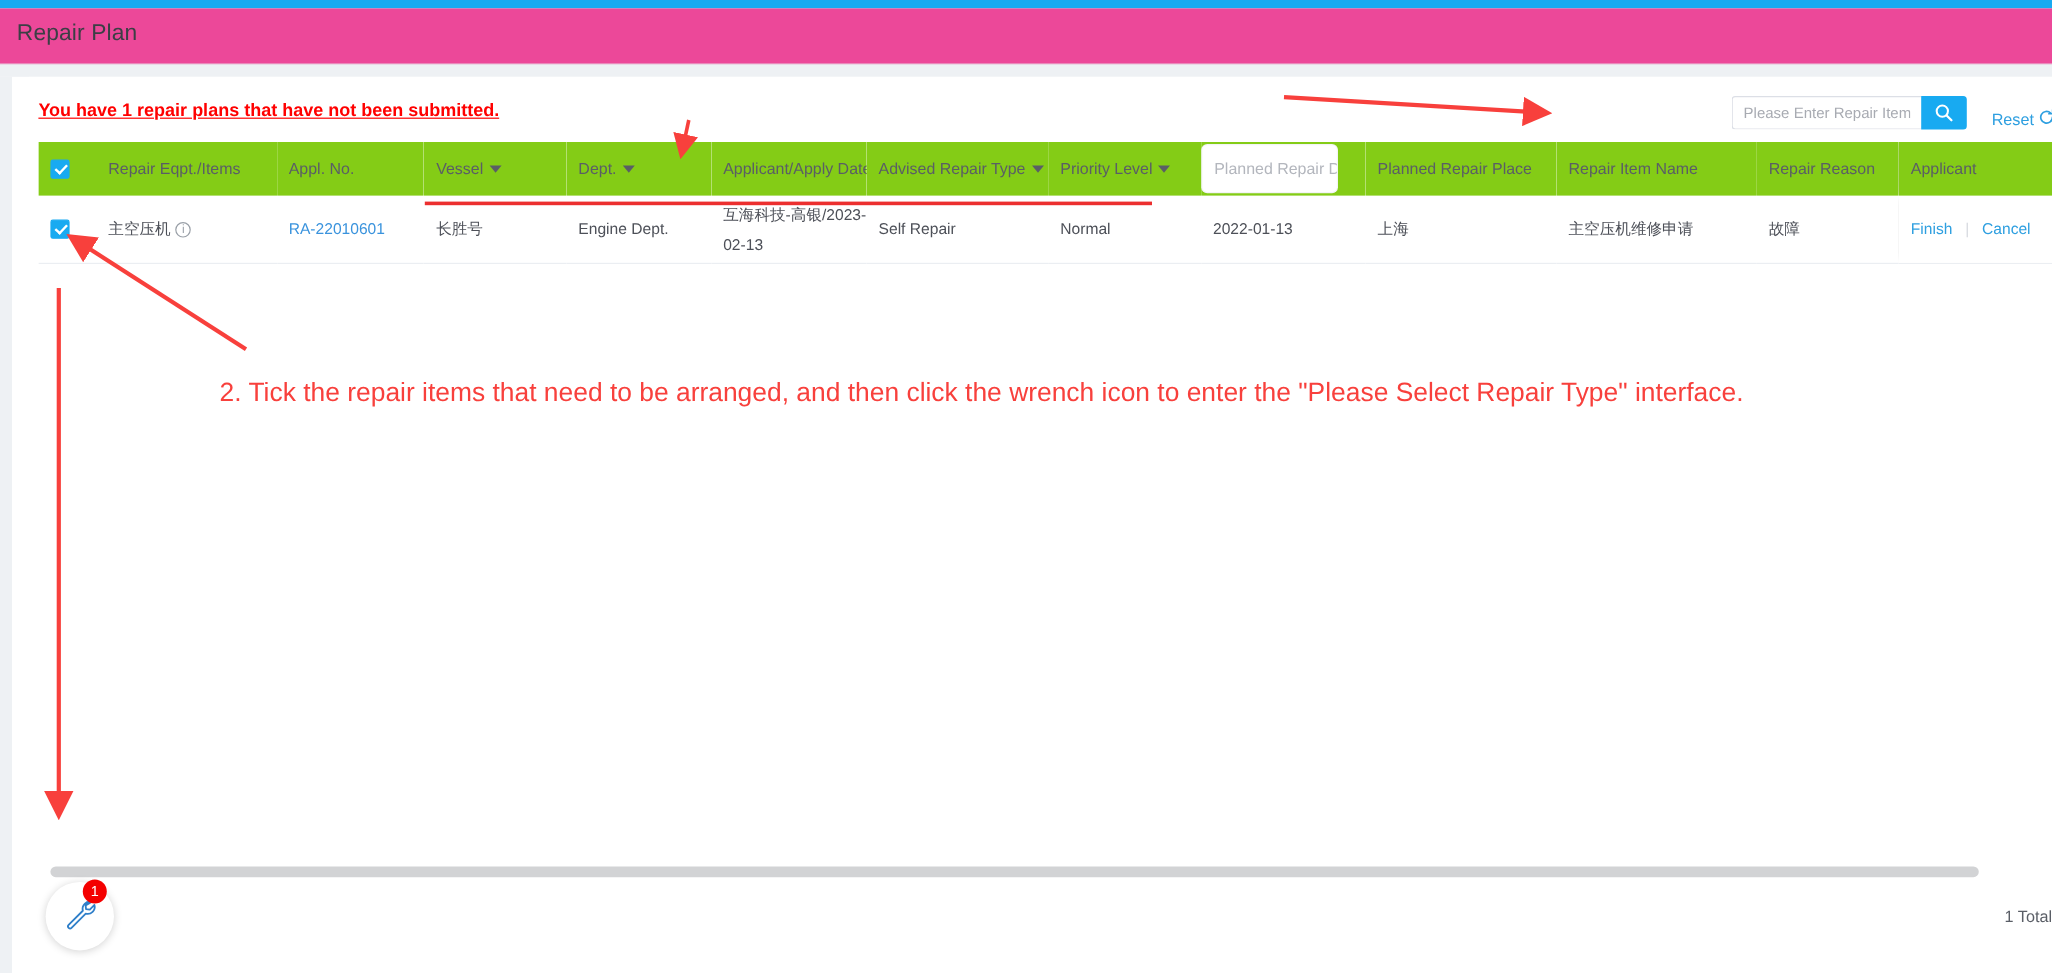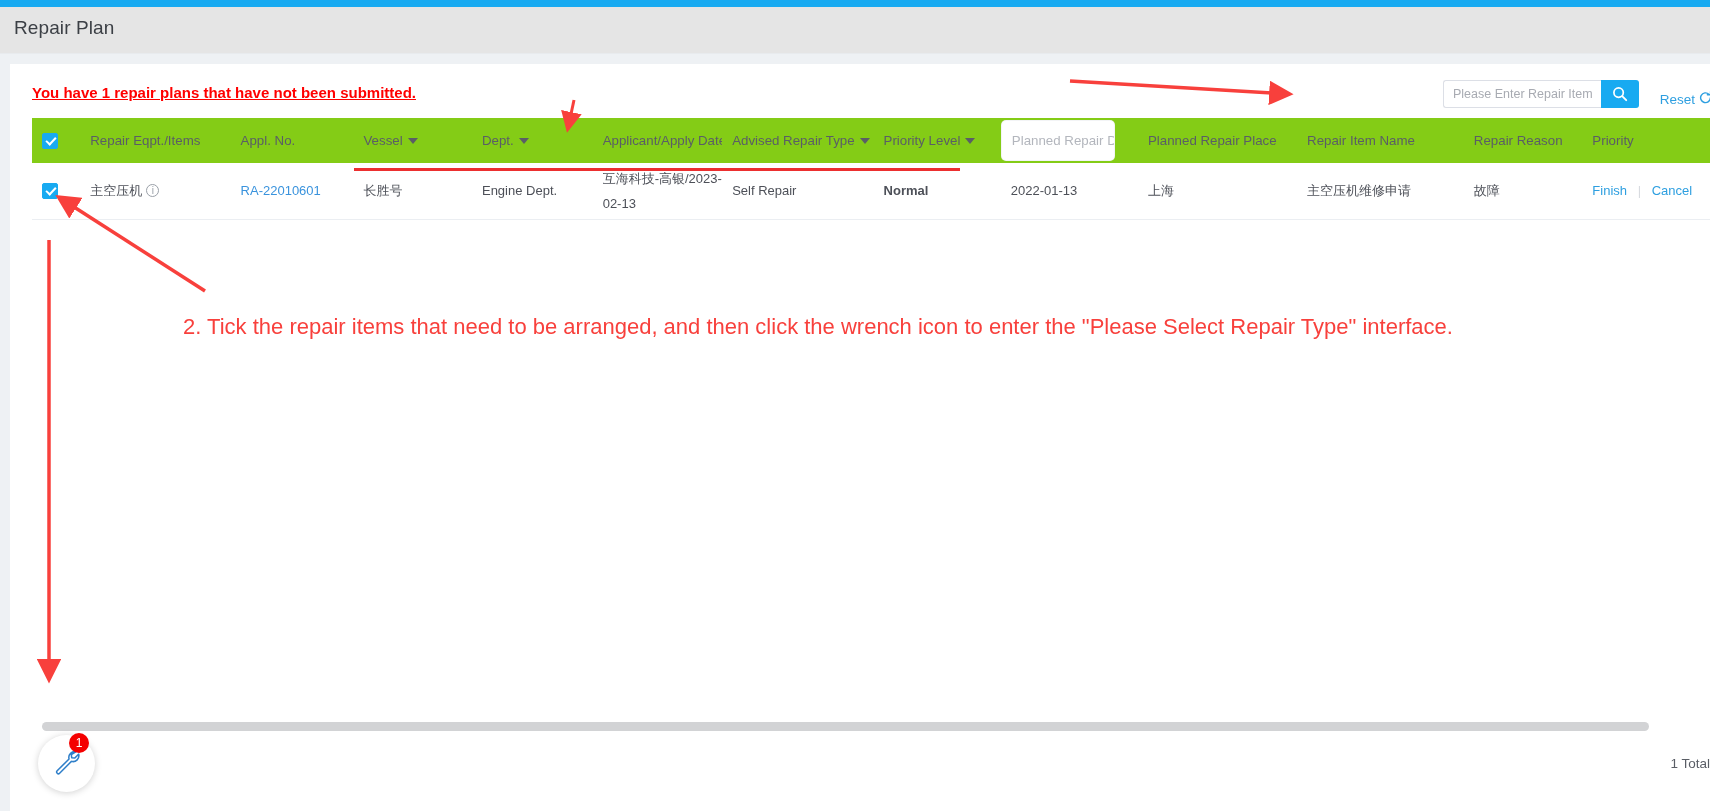--- a/index.html
+++ b/index.html
@@ -20,21 +20,21 @@
   .top-strip {
     position: absolute; left: 0; top: 0;
     width: 1710px; height: 7px;
     background: #18aaf1;
   }
 
   
   .title-bar {
     position: absolute; left: 0; top: 7px;
     width: 1710px; height: 47px;
-    background: #e5e5e5;
+    background: #ec4899;
     border-bottom: 1px solid #e8ebee;
   }
   .page-title {
     position: absolute; left: 14px; top: 10px;
     font-size: 19px; color: #3b3f45;
     letter-spacing: .1px;
   }
   .title-divider {
     position: absolute; left: 0; top: 54px;
     width: 1710px; height: 10px;
@@ -127,21 +127,21 @@
     vertical-align: middle;
     font-size: 13px;
   }
   .col-check  { width: 44px; }
   .col-eqpt   { width: 137px; }
   .col-appl   { width: 112px; }
   .col-vessel { width: 108px; }
   .col-dept   { width: 110px; }
   .col-applicant { width: 118px; }
   .col-advised{ width: 138px; }
-  .col-priority{ width: 116px; font-weight: bold; }
+  .col-priority{ width: 116px; }
   .col-pdate  { width: 125px; }
   .col-pplace { width: 145px; }
   .col-iname  { width: 152px; }
   .col-reason { width: 108px; }
   .col-op     { width: 129px; }
 
   .th-inner { display:inline-flex; align-items:center; gap:5px; }
   .caret {
     width: 0; height: 0;
     border-left: 5px solid transparent;
@@ -367,21 +367,21 @@
                   <span>Repair Item Name</span>
                 </span>
             </th>
             <th class="col-reason">
               <span class="th-inner">
                   <span>Repair Reason</span>
                 </span>
             </th>
             <th class="col-op">
               <span class="th-inner">
-                  <span>Priority</span>
+                  <span>Applicant</span>
                 </span>
             </th>
           </tr>
         </thead>
         <tbody>
           <tr>
             <td class="col-check">
               <span class="cbx"></span>
             </td>
             <td class="col-eqpt">

